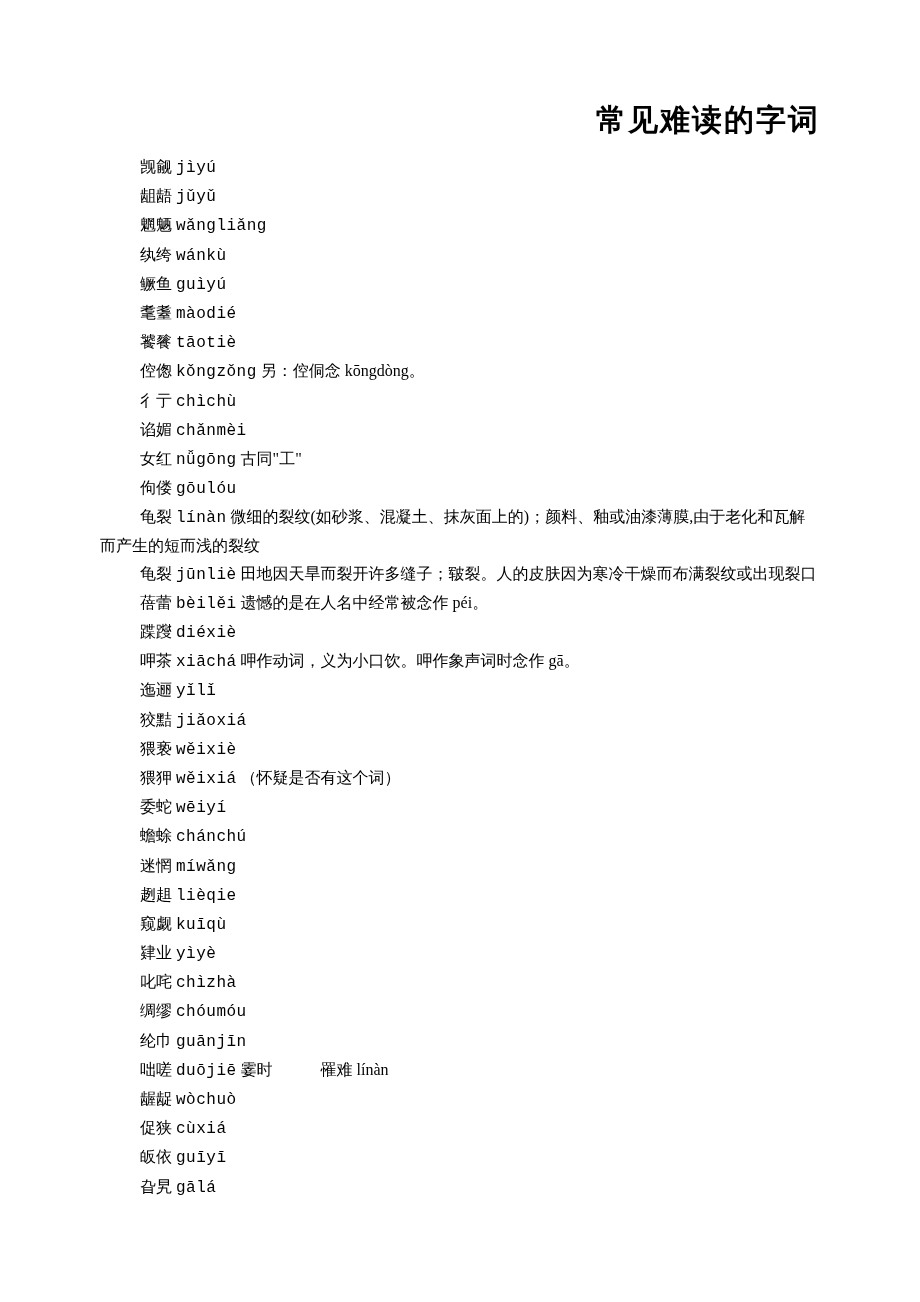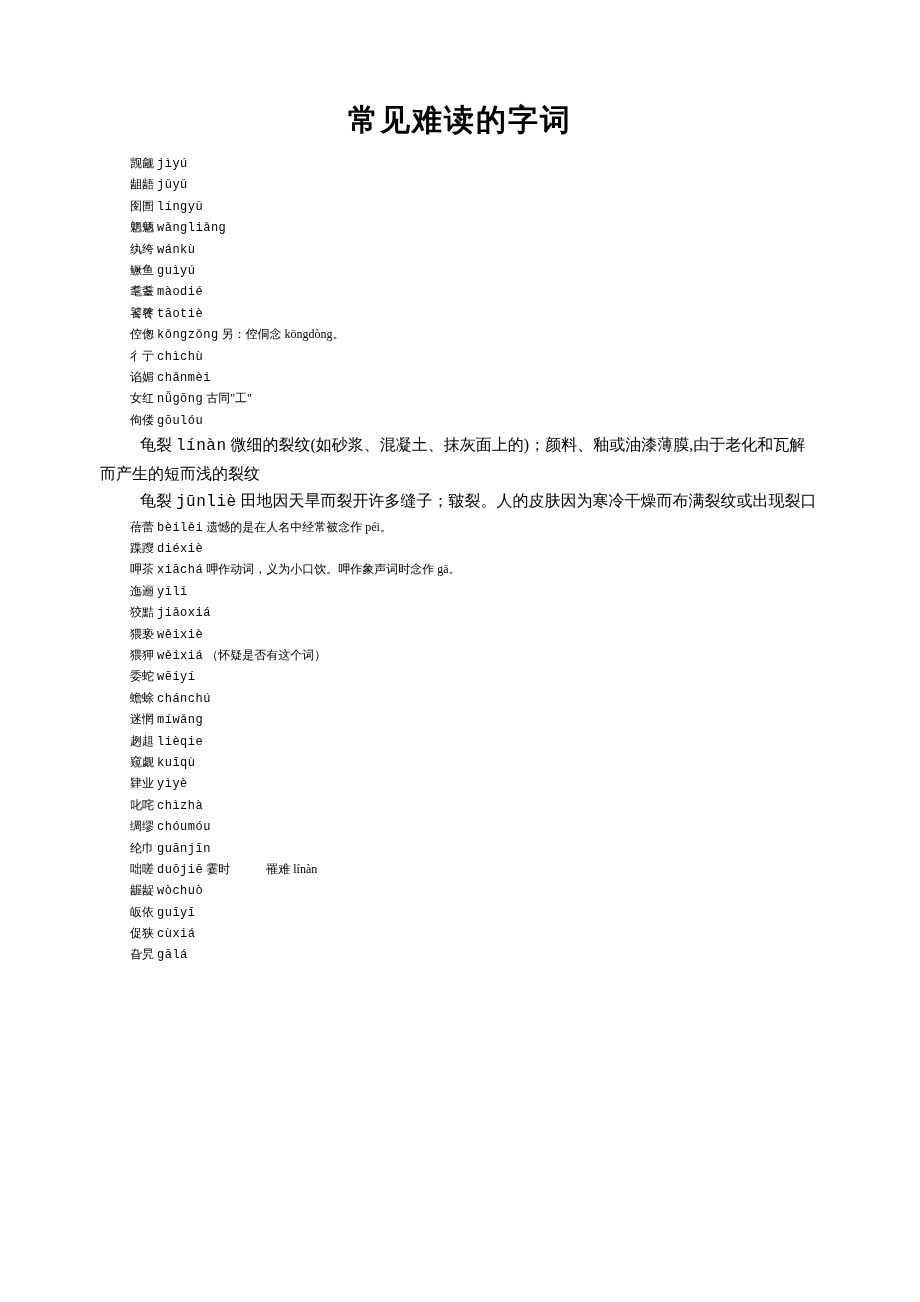--- a/index.html
+++ b/index.html
@@ -8,29 +8,29 @@
       padding: 0;
       font-family: "SimSun", "宋体", serif;
       width: 920px;
       min-height: 1302px;
       color: #000000;
     }
     .page {
       padding: 100px 100px 80px 100px;
     }
     .title {
-      text-align: center;
+      text-align: right;
       font-family: "SimHei", "黑体", sans-serif;
       font-size: 30px;
       font-weight: bold;
       margin-bottom: 12px;
       letter-spacing: 2px;
     }
     .entry {
-      font-size: 12px;
+      font-size: 16px;
       line-height: 1.7;
       text-indent: 2.5em;
     }
     .entry-wrap {
       font-size: 16px;
       line-height: 1.7;
       text-indent: 2.5em;
     }
     .hanzi {
       font-family: "SimSun", "宋体", serif;
@@ -45,21 +45,20 @@
     }
   </style>
 </head>
 <body>
 
 <div class="page">
   <div class="title">常见难读的字词</div>
   <div id="entries-container">
       <div class="entry"><span class="hanzi">觊觎</span> <span class="pinyin">jìyú</span></div>
       <div class="entry"><span class="hanzi">龃龉</span> <span class="pinyin">jǔyǔ</span></div>
-      <div class="entry"><span class="hanzi">囹圄</span> <span class="pinyin">língyǔ</span></div>
       <div class="entry"><span class="hanzi">魍魉</span> <span class="pinyin">wǎngliǎng</span></div>
       <div class="entry"><span class="hanzi">纨绔</span> <span class="pinyin">wánkù</span></div>
       <div class="entry"><span class="hanzi">鳜鱼</span> <span class="pinyin">guìyú</span></div>
       <div class="entry"><span class="hanzi">耄耋</span> <span class="pinyin">màodié</span></div>
       <div class="entry"><span class="hanzi">饕餮</span> <span class="pinyin">tāotiè</span></div>
       <div class="entry"><span class="hanzi">倥偬</span> <span class="pinyin">kǒngzǒng</span> <span class="note">另：倥侗念 kōngdòng。</span></div>
       <div class="entry"><span class="hanzi">彳亍</span> <span class="pinyin">chìchù</span></div>
       <div class="entry"><span class="hanzi">谄媚</span> <span class="pinyin">chǎnmèi</span></div>
       <div class="entry"><span class="hanzi">女红</span> <span class="pinyin">nǚgōng</span> <span class="note">古同"工"</span></div>
       <div class="entry"><span class="hanzi">佝偻</span> <span class="pinyin">gōulóu</span></div>
@@ -76,17 +75,17 @@
       <div class="entry"><span class="hanzi">蟾蜍</span> <span class="pinyin">chánchú</span></div>
       <div class="entry"><span class="hanzi">迷惘</span> <span class="pinyin">míwǎng</span></div>
       <div class="entry"><span class="hanzi">趔趄</span> <span class="pinyin">lièqie</span></div>
       <div class="entry"><span class="hanzi">窥觑</span> <span class="pinyin">kuīqù</span></div>
       <div class="entry"><span class="hanzi">肄业</span> <span class="pinyin">yìyè</span></div>
       <div class="entry"><span class="hanzi">叱咤</span> <span class="pinyin">chìzhà</span></div>
       <div class="entry"><span class="hanzi">绸缪</span> <span class="pinyin">chóumóu</span></div>
       <div class="entry"><span class="hanzi">纶巾</span> <span class="pinyin">guānjīn</span></div>
       <div class="entry"><span class="hanzi">咄嗟</span> <span class="pinyin">duōjiē</span> <span class="note">霎时　　　罹难 línàn</span></div>
       <div class="entry"><span class="hanzi">龌龊</span> <span class="pinyin">wòchuò</span></div>
+      <div class="entry"><span class="hanzi">促狭</span> <span class="pinyin">cùxiá</span></div>
       <div class="entry"><span class="hanzi">皈依</span> <span class="pinyin">guīyī</span></div>
-      <div class="entry"><span class="hanzi">促狭</span> <span class="pinyin">cùxiá</span></div>
       <div class="entry"><span class="hanzi">旮旯</span> <span class="pinyin">gālá</span></div>
     </div>
 </div>
 
 </body></html>

